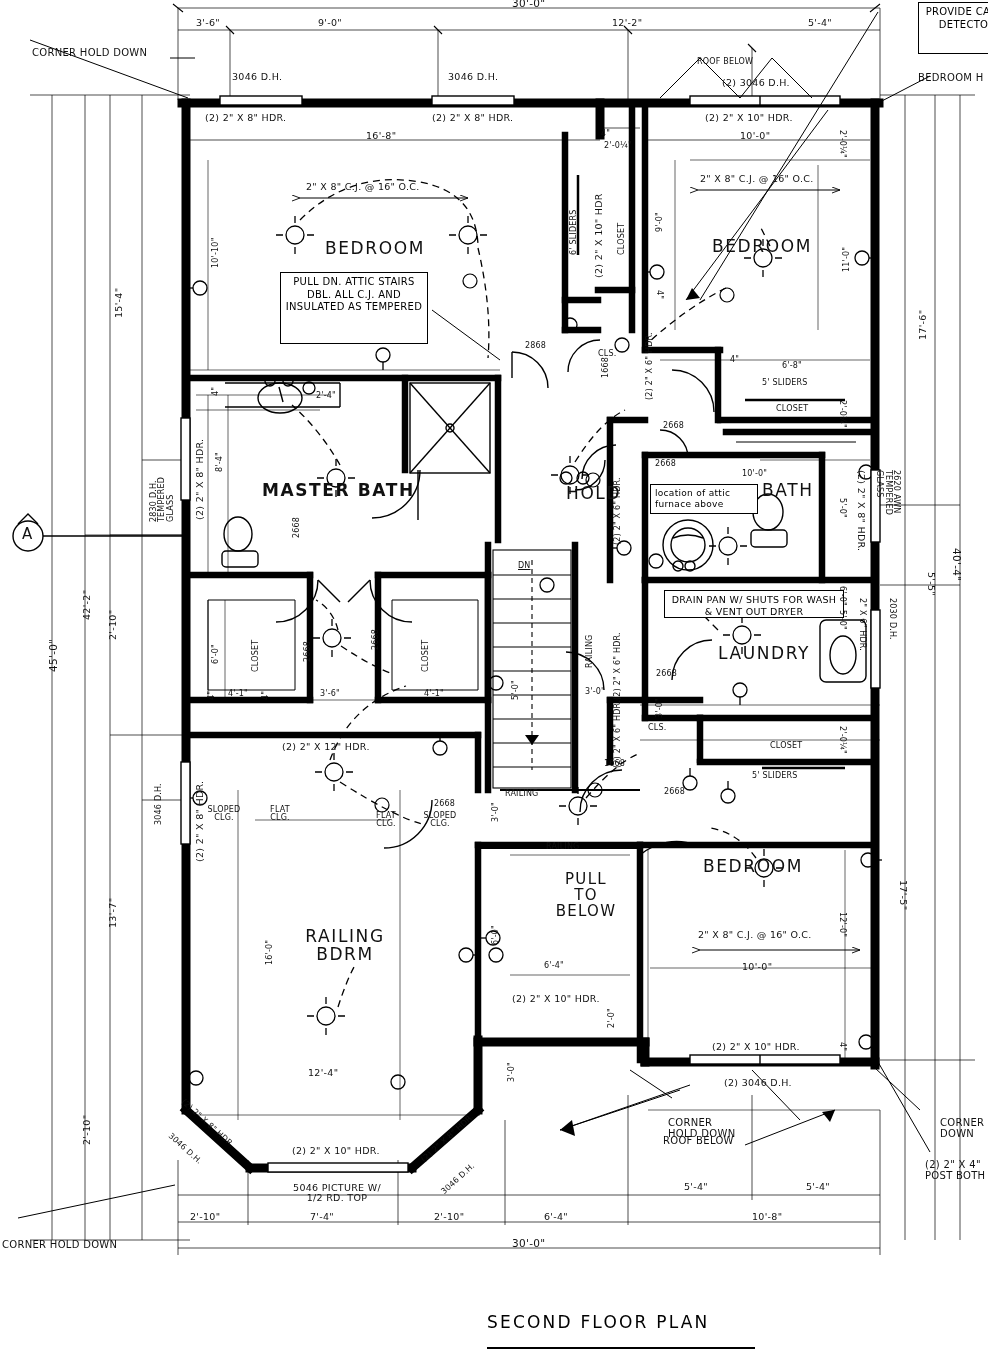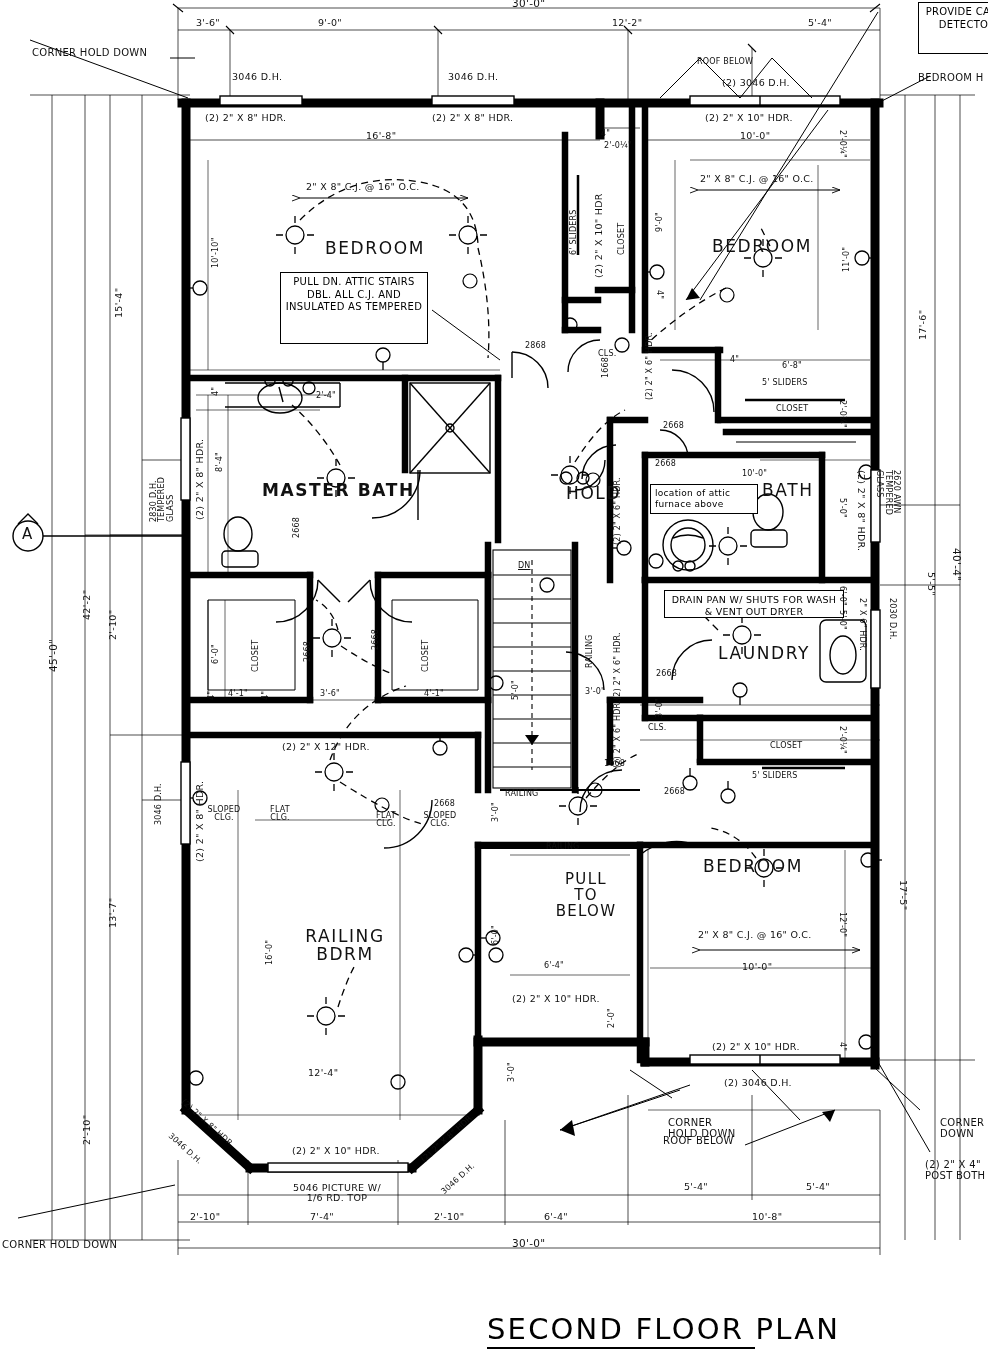--- a/index.html
+++ b/index.html
@@ -13,21 +13,21 @@
   .dim{font-size:9.5px;letter-spacing:.3px;}
   .dimb{font-size:10.5px;letter-spacing:.3px;}
   .note{font-size:10px;letter-spacing:.3px;}
   .tiny{font-size:8px;letter-spacing:.2px;}
   .rot90{transform:rotate(-90deg);transform-origin:left top;}
   .rot90cw{transform:rotate(90deg);transform-origin:left top;}
   .ctr{text-align:center;}
   .notebox{position:absolute;border:1.6px solid #000;box-sizing:border-box;
            background:#fff;font-size:10px;line-height:1.25;text-align:center;
            padding:3px 4px;letter-spacing:.3px;}
-  .title{position:absolute;font-size:29px;letter-spacing:2.2px;}
+  .title{position:absolute;font-size:17px;letter-spacing:2.2px;}
   .titleline{position:absolute;background:#000;}
 </style>
 </head>
 <body>
 
 <svg id="plan" viewBox="0 0 988 1363">
   <defs>
     <marker id="arr" markerWidth="9" markerHeight="9" refX="8" refY="3" orient="auto">
       <path d="M0,0 L8,3 L0,6" fill="none" stroke="#000" stroke-width="0.9"></path>
     </marker>
@@ -522,21 +522,21 @@
 TEMPERED
 GLASS</div>
 <div class="lbl tiny rot90" style="left:155px;top:825px;">3046 D.H.</div>
 <div class="lbl tiny rot90cw" style="left:900px;top:470px;">2620 AWN
 TEMPERED
 GLASS</div>
 <div class="lbl tiny rot90cw" style="left:896px;top:598px;">2030 D.H.</div>
 <div class="lbl tiny" style="left:172px;top:1132px;transform:rotate(42deg);transform-origin:left top;">3046 D.H.</div>
 <div class="lbl tiny" style="left:440px;top:1190px;transform:rotate(-42deg);transform-origin:left top;">3046 D.H.</div>
 <div class="lbl dim ctr" style="left:262px;top:1183px;width:150px;">5046 PICTURE W/
-1/6 RD. TOP</div>
+1/2 RD. TOP</div>
 <div class="lbl dim" style="left:724px;top:1078px;">(2) 3046 D.H.</div>
 
 <div class="lbl tiny" style="left:525px;top:342px;">2868</div>
 <div class="lbl tiny rot90" style="left:602px;top:378px;">1668</div>
 <div class="lbl tiny" style="left:663px;top:422px;">2668</div>
 <div class="lbl tiny" style="left:655px;top:460px;">2668</div>
 <div class="lbl tiny rot90" style="left:293px;top:538px;">2668</div>
 <div class="lbl tiny rot90" style="left:304px;top:662px;">2668</div>
 <div class="lbl tiny rot90" style="left:372px;top:650px;">2668</div>
 <div class="lbl tiny" style="left:656px;top:670px;">2668</div>

